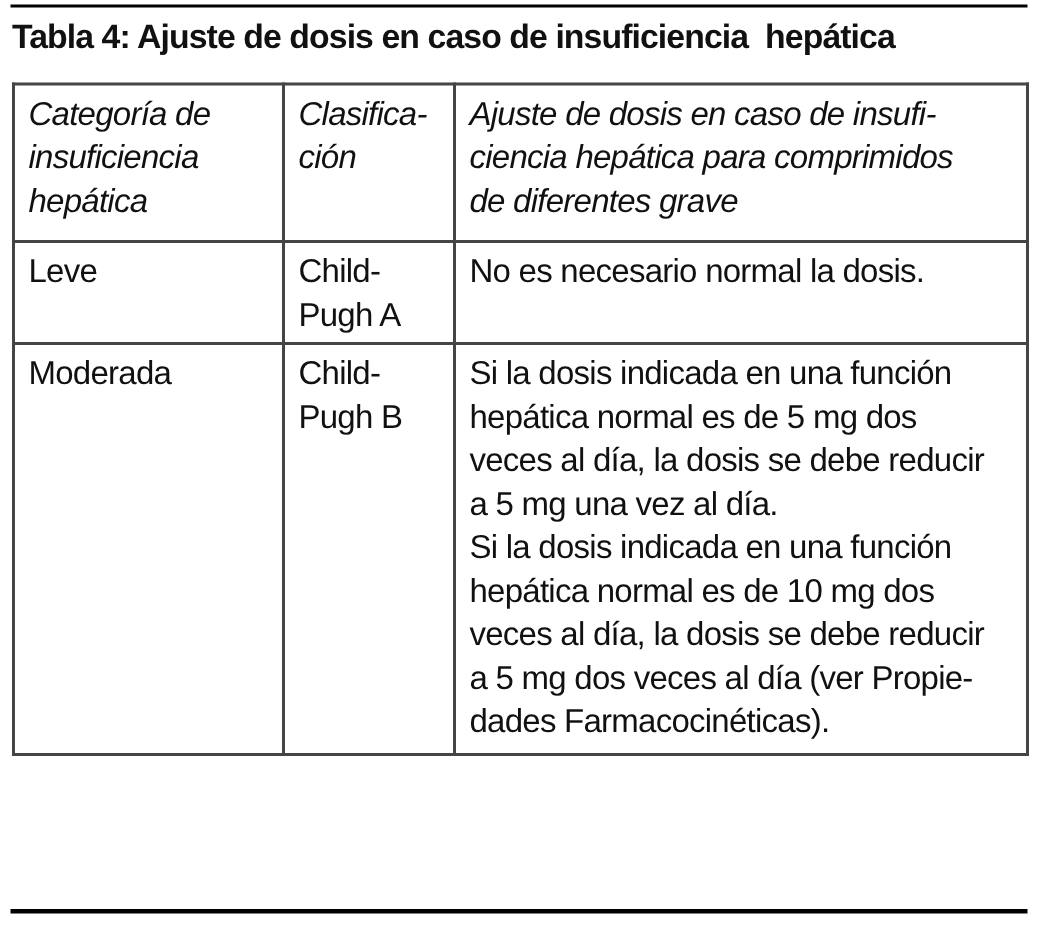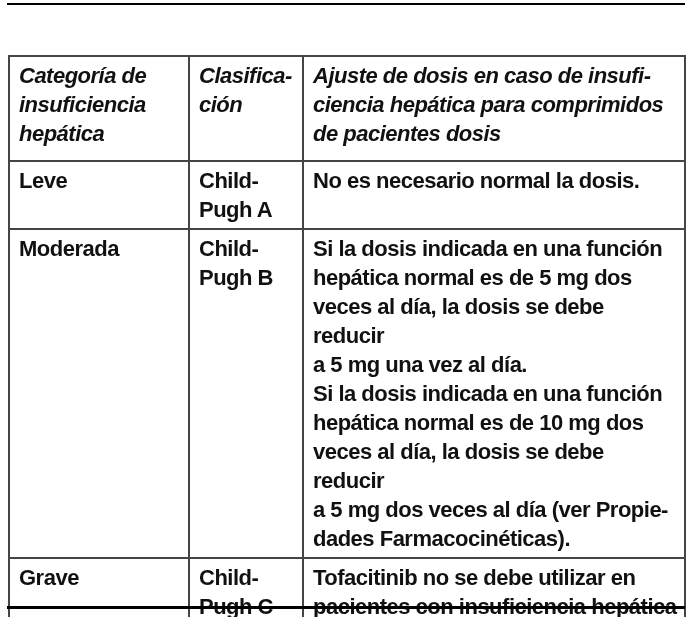--- a/index.html
+++ b/index.html
@@ -54,56 +54,57 @@
   .dose-table col.c2 { width: 114px; }
   .dose-table col.c3 { width: 382px; }
   .dose-table th, .dose-table td {
     border: 2px solid #454545;
     vertical-align: top;
     text-align: left;
     padding: 4px 5px 4px 9px;
     font-size: 22px;
     line-height: 29px;
     letter-spacing: -0.5px;
-    font-weight: bold;
+    font-weight: normal;
     white-space: pre-line;
     overflow: hidden;
   }
   .dose-table th {
     font-style: italic;
   }
   tr.row-header { height: 105px; }
   tr.row-leve { height: 55px; }
   tr.row-moderada { height: 274px; }
   tr.row-grave { height: 96px; }
 </style>
 </head>
 <body>
 
 <div class="page">
 
   <div class="rule-top"></div>
 
+  <div class="doc-title">Tabla 4: Ajuste de dosis en caso de insuficiencia  hepática</div>
 
   <table class="dose-table">
     <colgroup>
       <col class="c1">
       <col class="c2">
       <col class="c3">
     </colgroup>
     <tbody>
       <tr class="row-header">
         <th>Categoría de
 insuficiencia
 hepática</th>
         <th>Clasifica-
 ción</th>
         <th>Ajuste de dosis en caso de insufi-
 ciencia hepática para comprimidos
-de pacientes dosis</th>
+de diferentes grave</th>
       </tr>
       <tr class="row-leve">
         <td>Leve</td>
         <td>Child-
 Pugh A</td>
         <td>No es necesario normal la dosis.</td>
       </tr>
       <tr class="row-moderada">
         <td>Moderada</td>
         <td>Child-
@@ -111,26 +112,18 @@
         <td>Si la dosis indicada en una función
 hepática normal es de 5 mg dos
 veces al día, la dosis se debe reducir
 a 5 mg una vez al día.
 Si la dosis indicada en una función
 hepática normal es de 10 mg dos
 veces al día, la dosis se debe reducir
 a 5 mg dos veces al día (ver Propie-
 dades Farmacocinéticas).</td>
       </tr>
-      <tr class="row-grave">
-        <td>Grave</td>
-        <td>Child-
-Pugh C</td>
-        <td>Tofacitinib no se debe utilizar en
-pacientes con insuficiencia hepática
-grave (ver Contraindicaciones).</td>
-      </tr>
     </tbody>
   </table>
 
   <div class="rule-bottom"></div>
 
 </div>
 
 </body></html>

